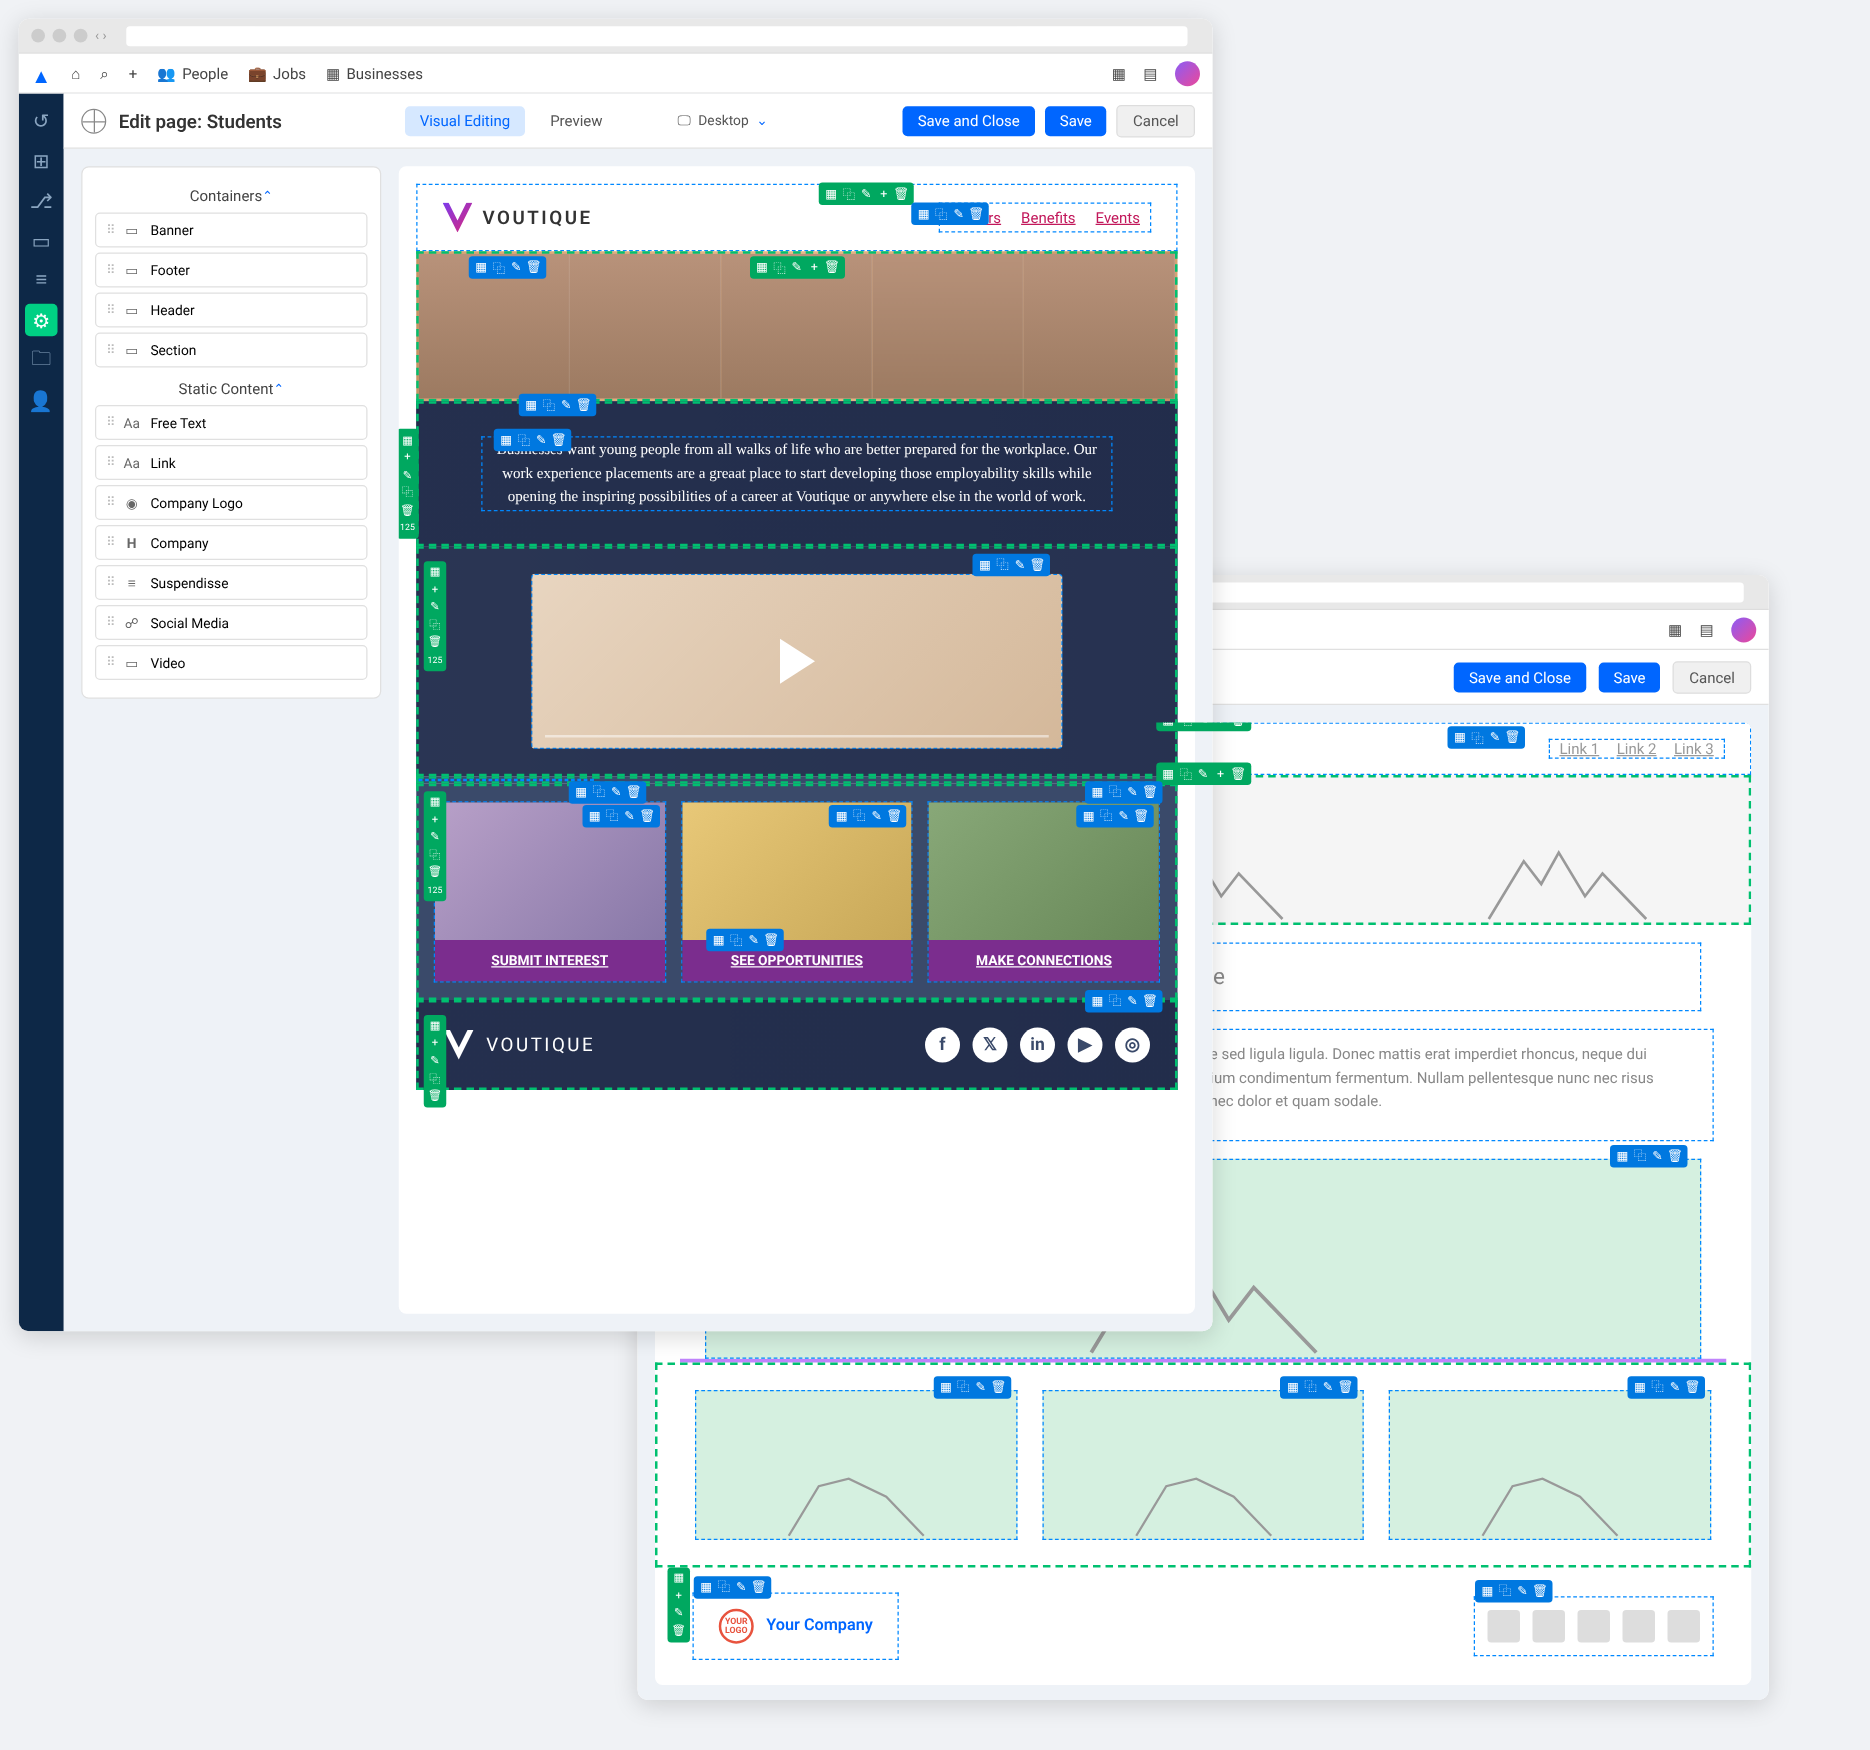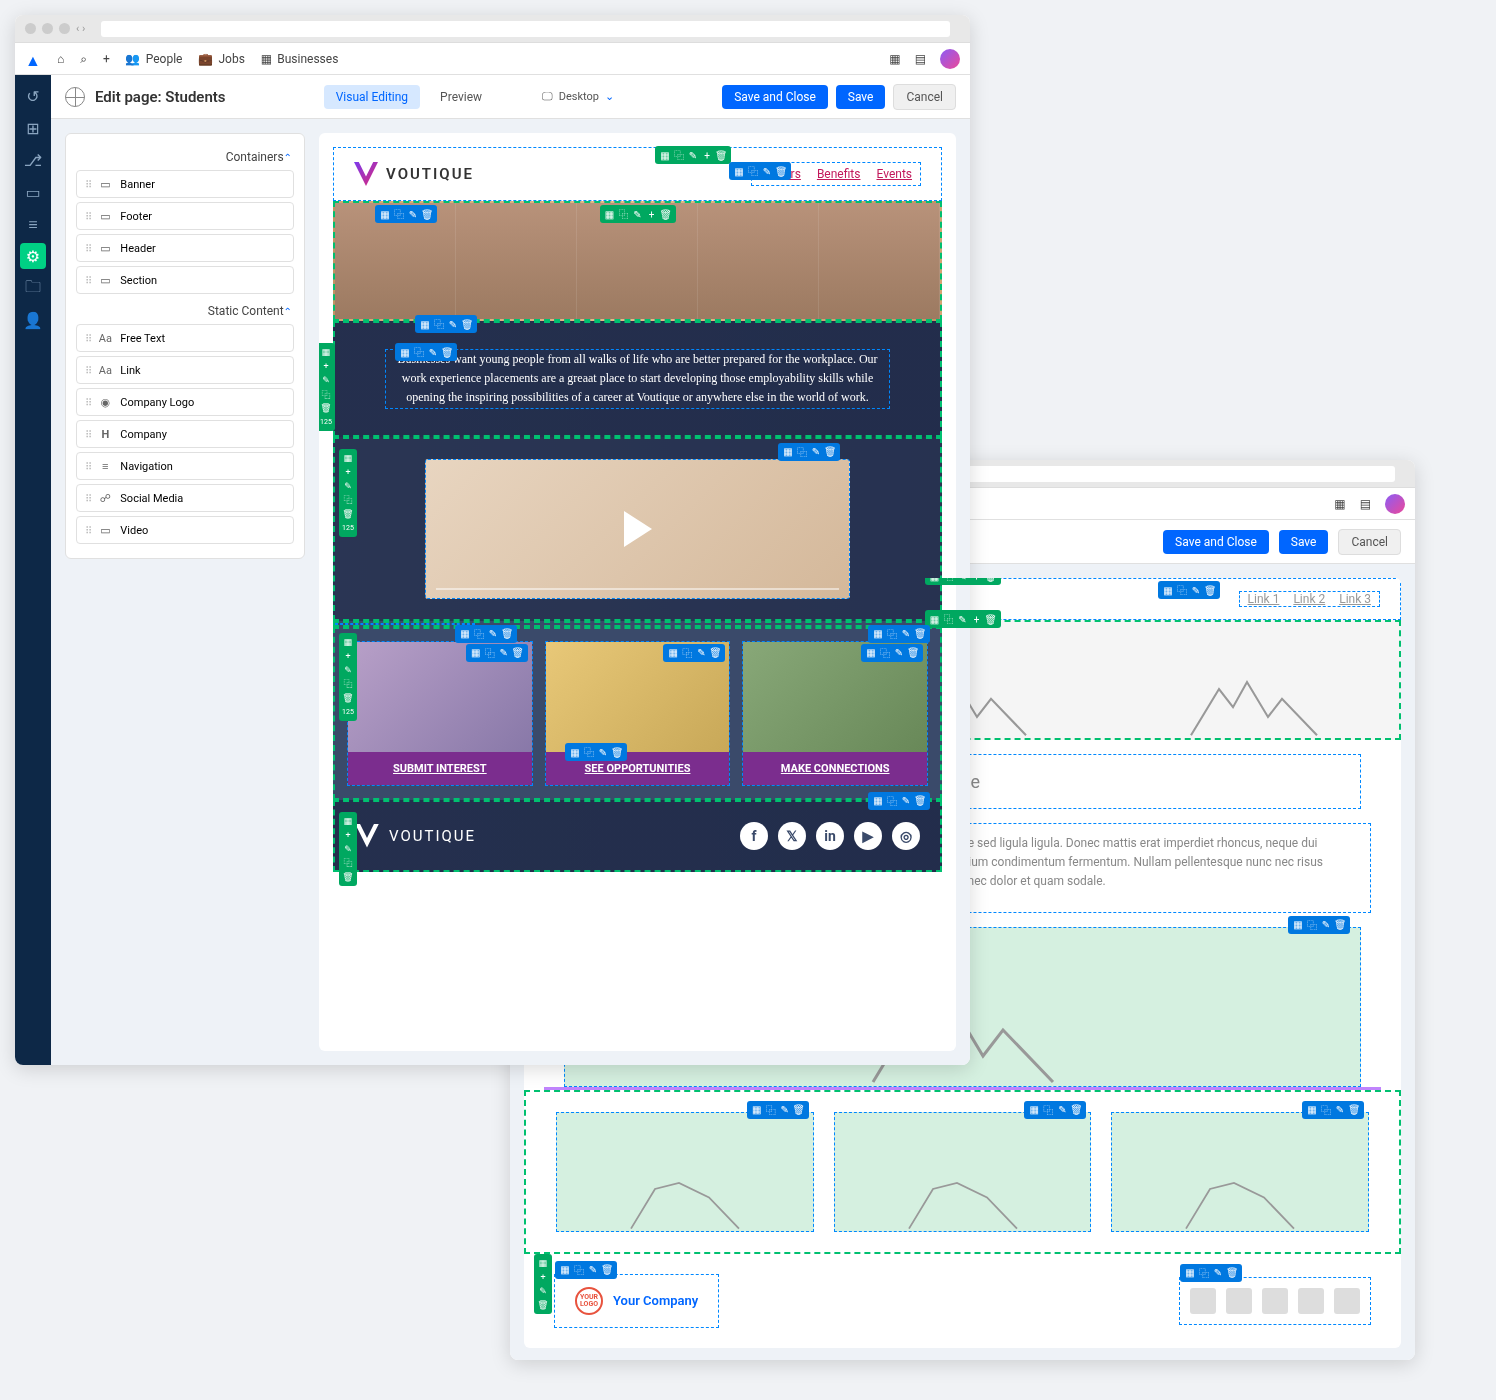--- a/index.html
+++ b/index.html
@@ -29,21 +29,21 @@
 .globe::after{width:1px;height:100%;left:50%;top:0}
 .header-btns{margin-left:auto;display:flex;align-items:center;gap:8px}
 .btn{padding:5px 12px;border-radius:4px;font-size:12px;cursor:pointer;border:none}
 .btn-tab{background:transparent;color:#555}
 .btn-tab.active{background:#d6e8ff;color:#0066ff}
 .btn-primary{background:#0066ff;color:#fff}
 .btn-light{background:#f0f0f0;color:#555;border:1px solid #ddd}
 .device-sel{display:flex;align-items:center;gap:6px;font-size:11px;color:#555;margin-right:100px}
 .body-area{flex:1;display:flex;padding:14px;gap:14px;overflow:hidden}
 .panel{width:240px;background:#fff;border-radius:6px;padding:10px;border:1px solid #e0e0e0;height:fit-content}
-.panel-section{font-size:12px;color:#444;padding:6px 2px;display:flex;justify-content:flex-end;align-items:center}
+.panel-section{font-size:12px;color:#444;padding:6px 2px;display:flex;justify-content:center;align-items:center}
 .chevron{color:#0066ff;font-size:10px}
 .panel-item{display:flex;align-items:center;gap:8px;padding:6px 8px;border:1px solid #e0e0e0;border-radius:4px;margin-bottom:4px;font-size:11px;cursor:grab;background:#fff}
 .drag-handle{color:#bbb;font-size:10px;letter-spacing:-2px}
 .panel-icon{width:14px;height:14px;display:flex;align-items:center;justify-content:center;font-size:11px;color:#666}
 .canvas{flex:1;background:#fff;border-radius:6px;padding:14px;overflow:auto;position:relative}
 .pg{position:relative}
 .sel-green{border:2px dashed #00c070}
 .sel-blue{border:1.5px dashed #0088ff}
 .toolbar-float{position:absolute;display:flex;gap:2px;padding:3px 4px;border-radius:3px;font-size:10px;z-index:5}
 .toolbar-float span{width:12px;height:12px;display:flex;align-items:center;justify-content:center;cursor:pointer;color:#fff}
@@ -378,21 +378,21 @@
               <span>Company Logo</span>
             </div>
           <div class="panel-item">
               <span class="drag-handle">⠿</span>
               <span class="panel-icon" style="font-weight:bold">H</span>
               <span>Company</span>
             </div>
           <div class="panel-item">
               <span class="drag-handle">⠿</span>
               <span class="panel-icon">≡</span>
-              <span>Navigation</span>
+              <span>Suspendisse</span>
             </div>
           <div class="panel-item">
               <span class="drag-handle">⠿</span>
               <span class="panel-icon">☍</span>
               <span>Social Media</span>
             </div>
           <div class="panel-item">
               <span class="drag-handle">⠿</span>
               <span class="panel-icon">▭</span>
               <span>Video</span>

